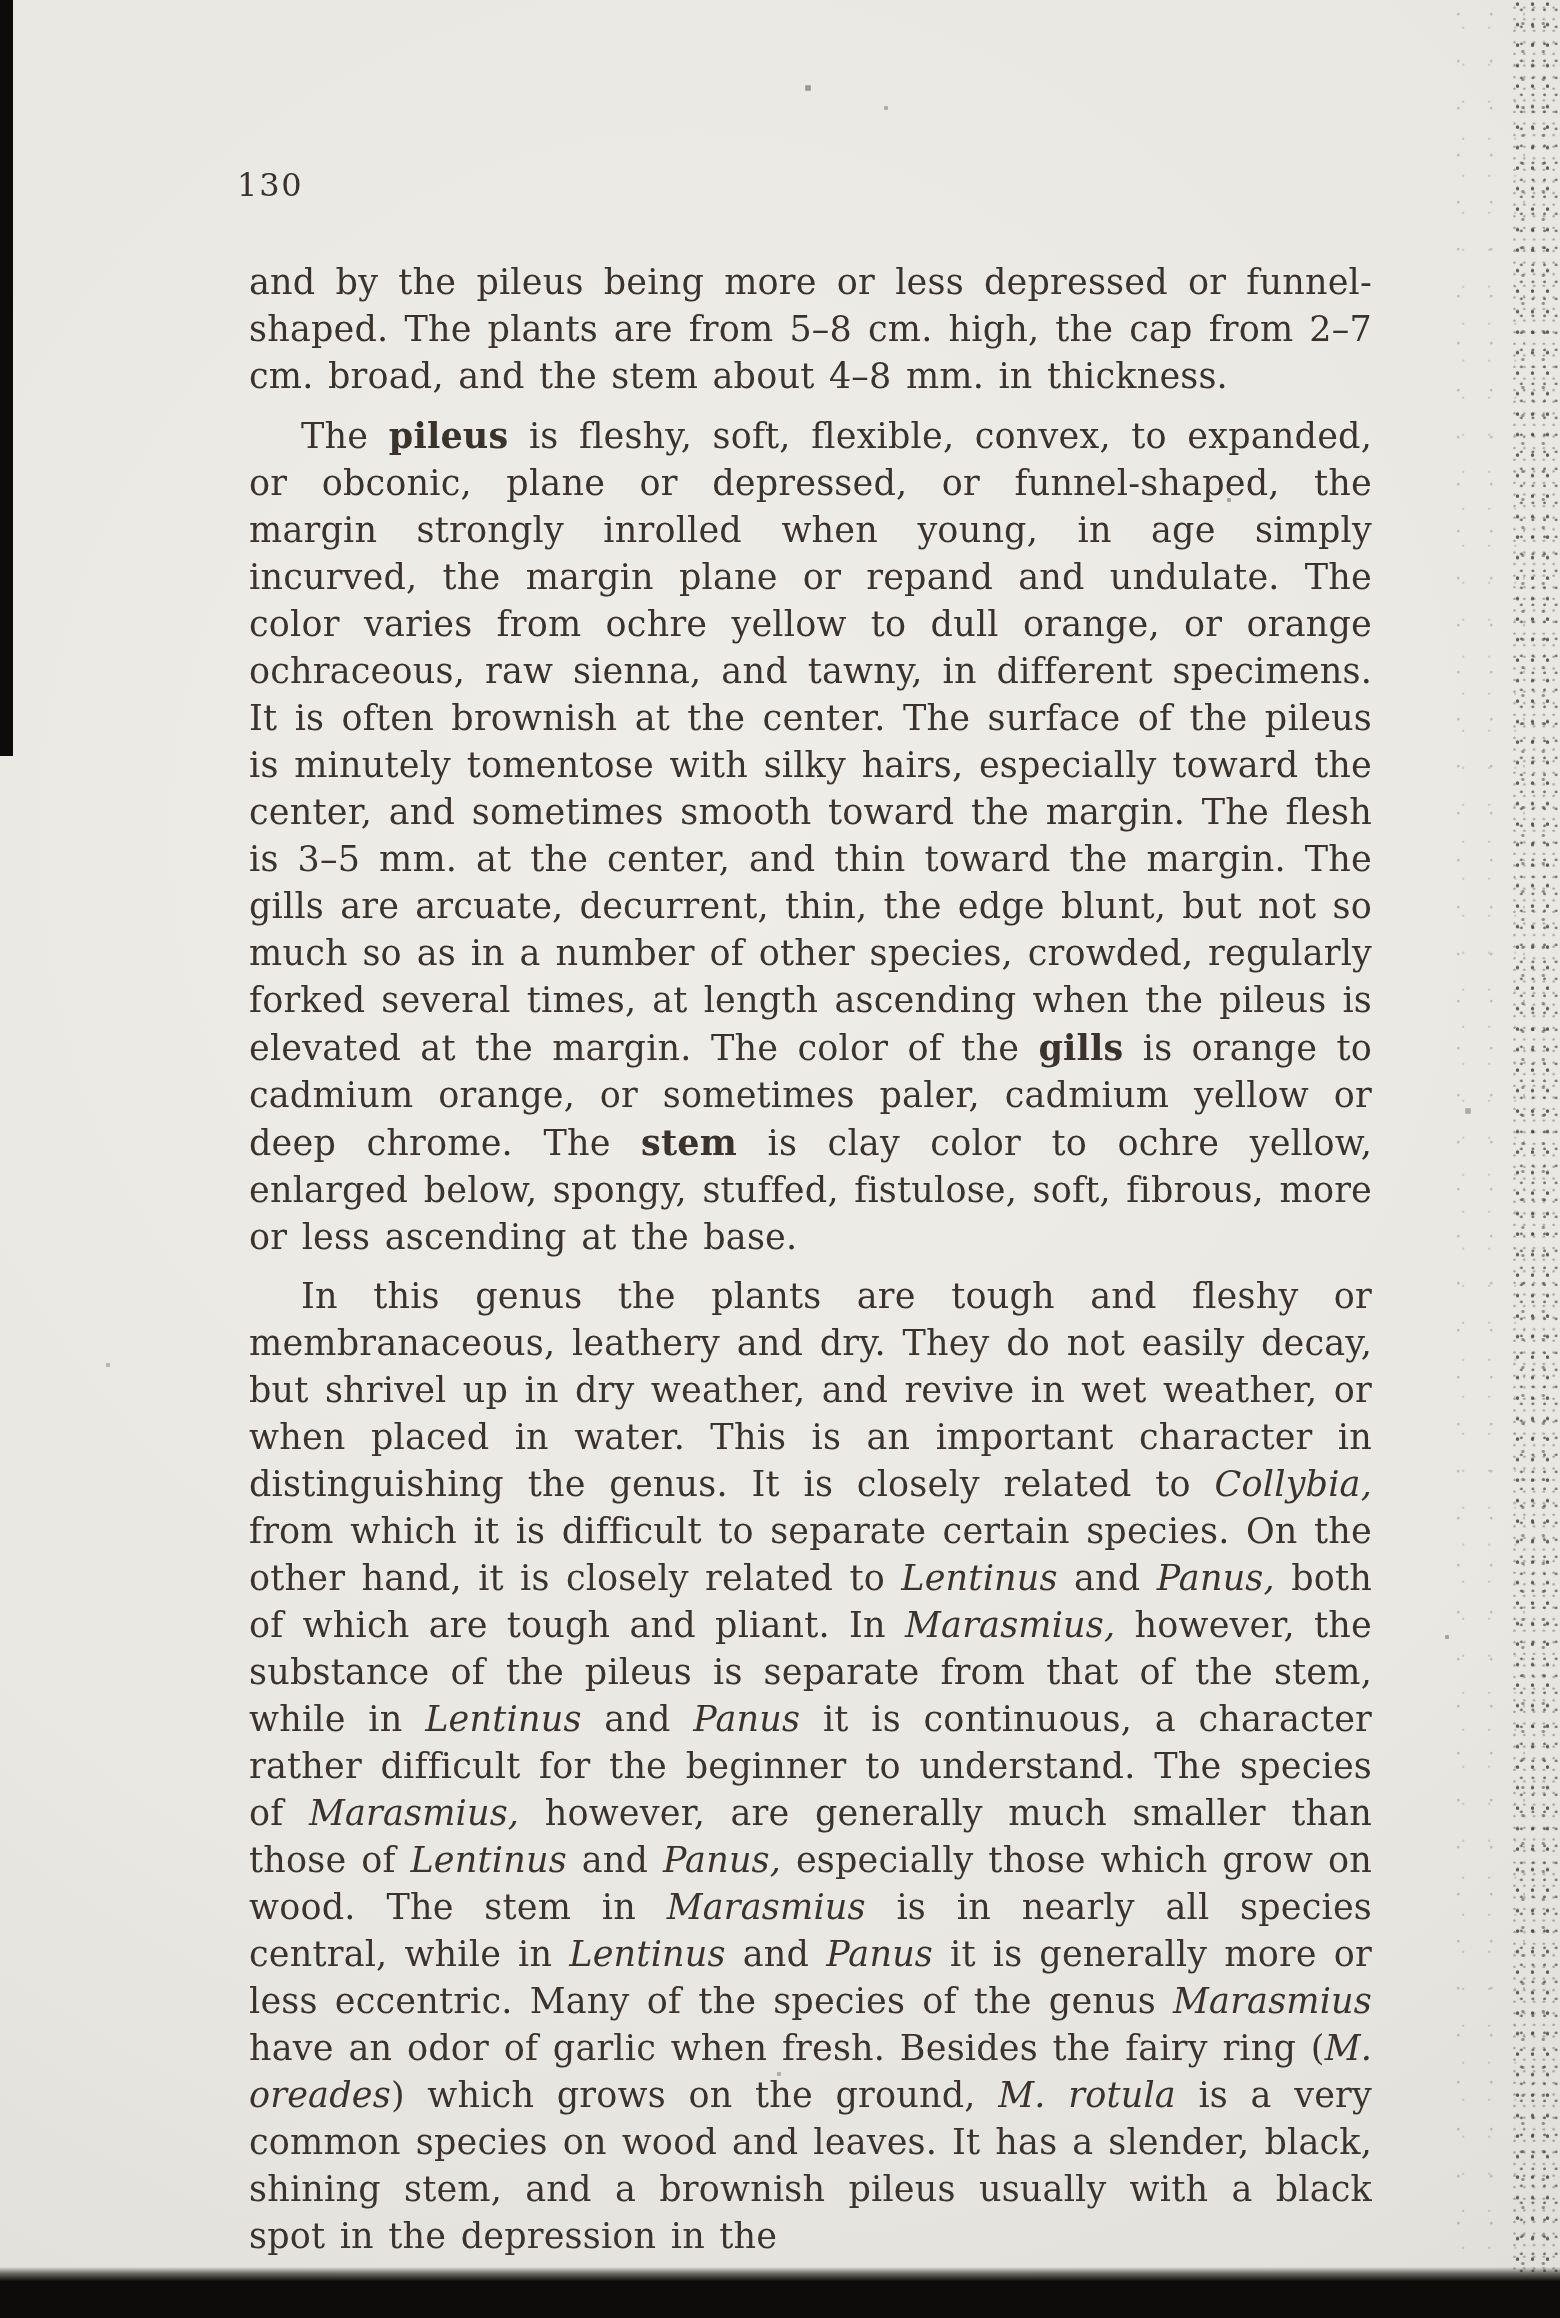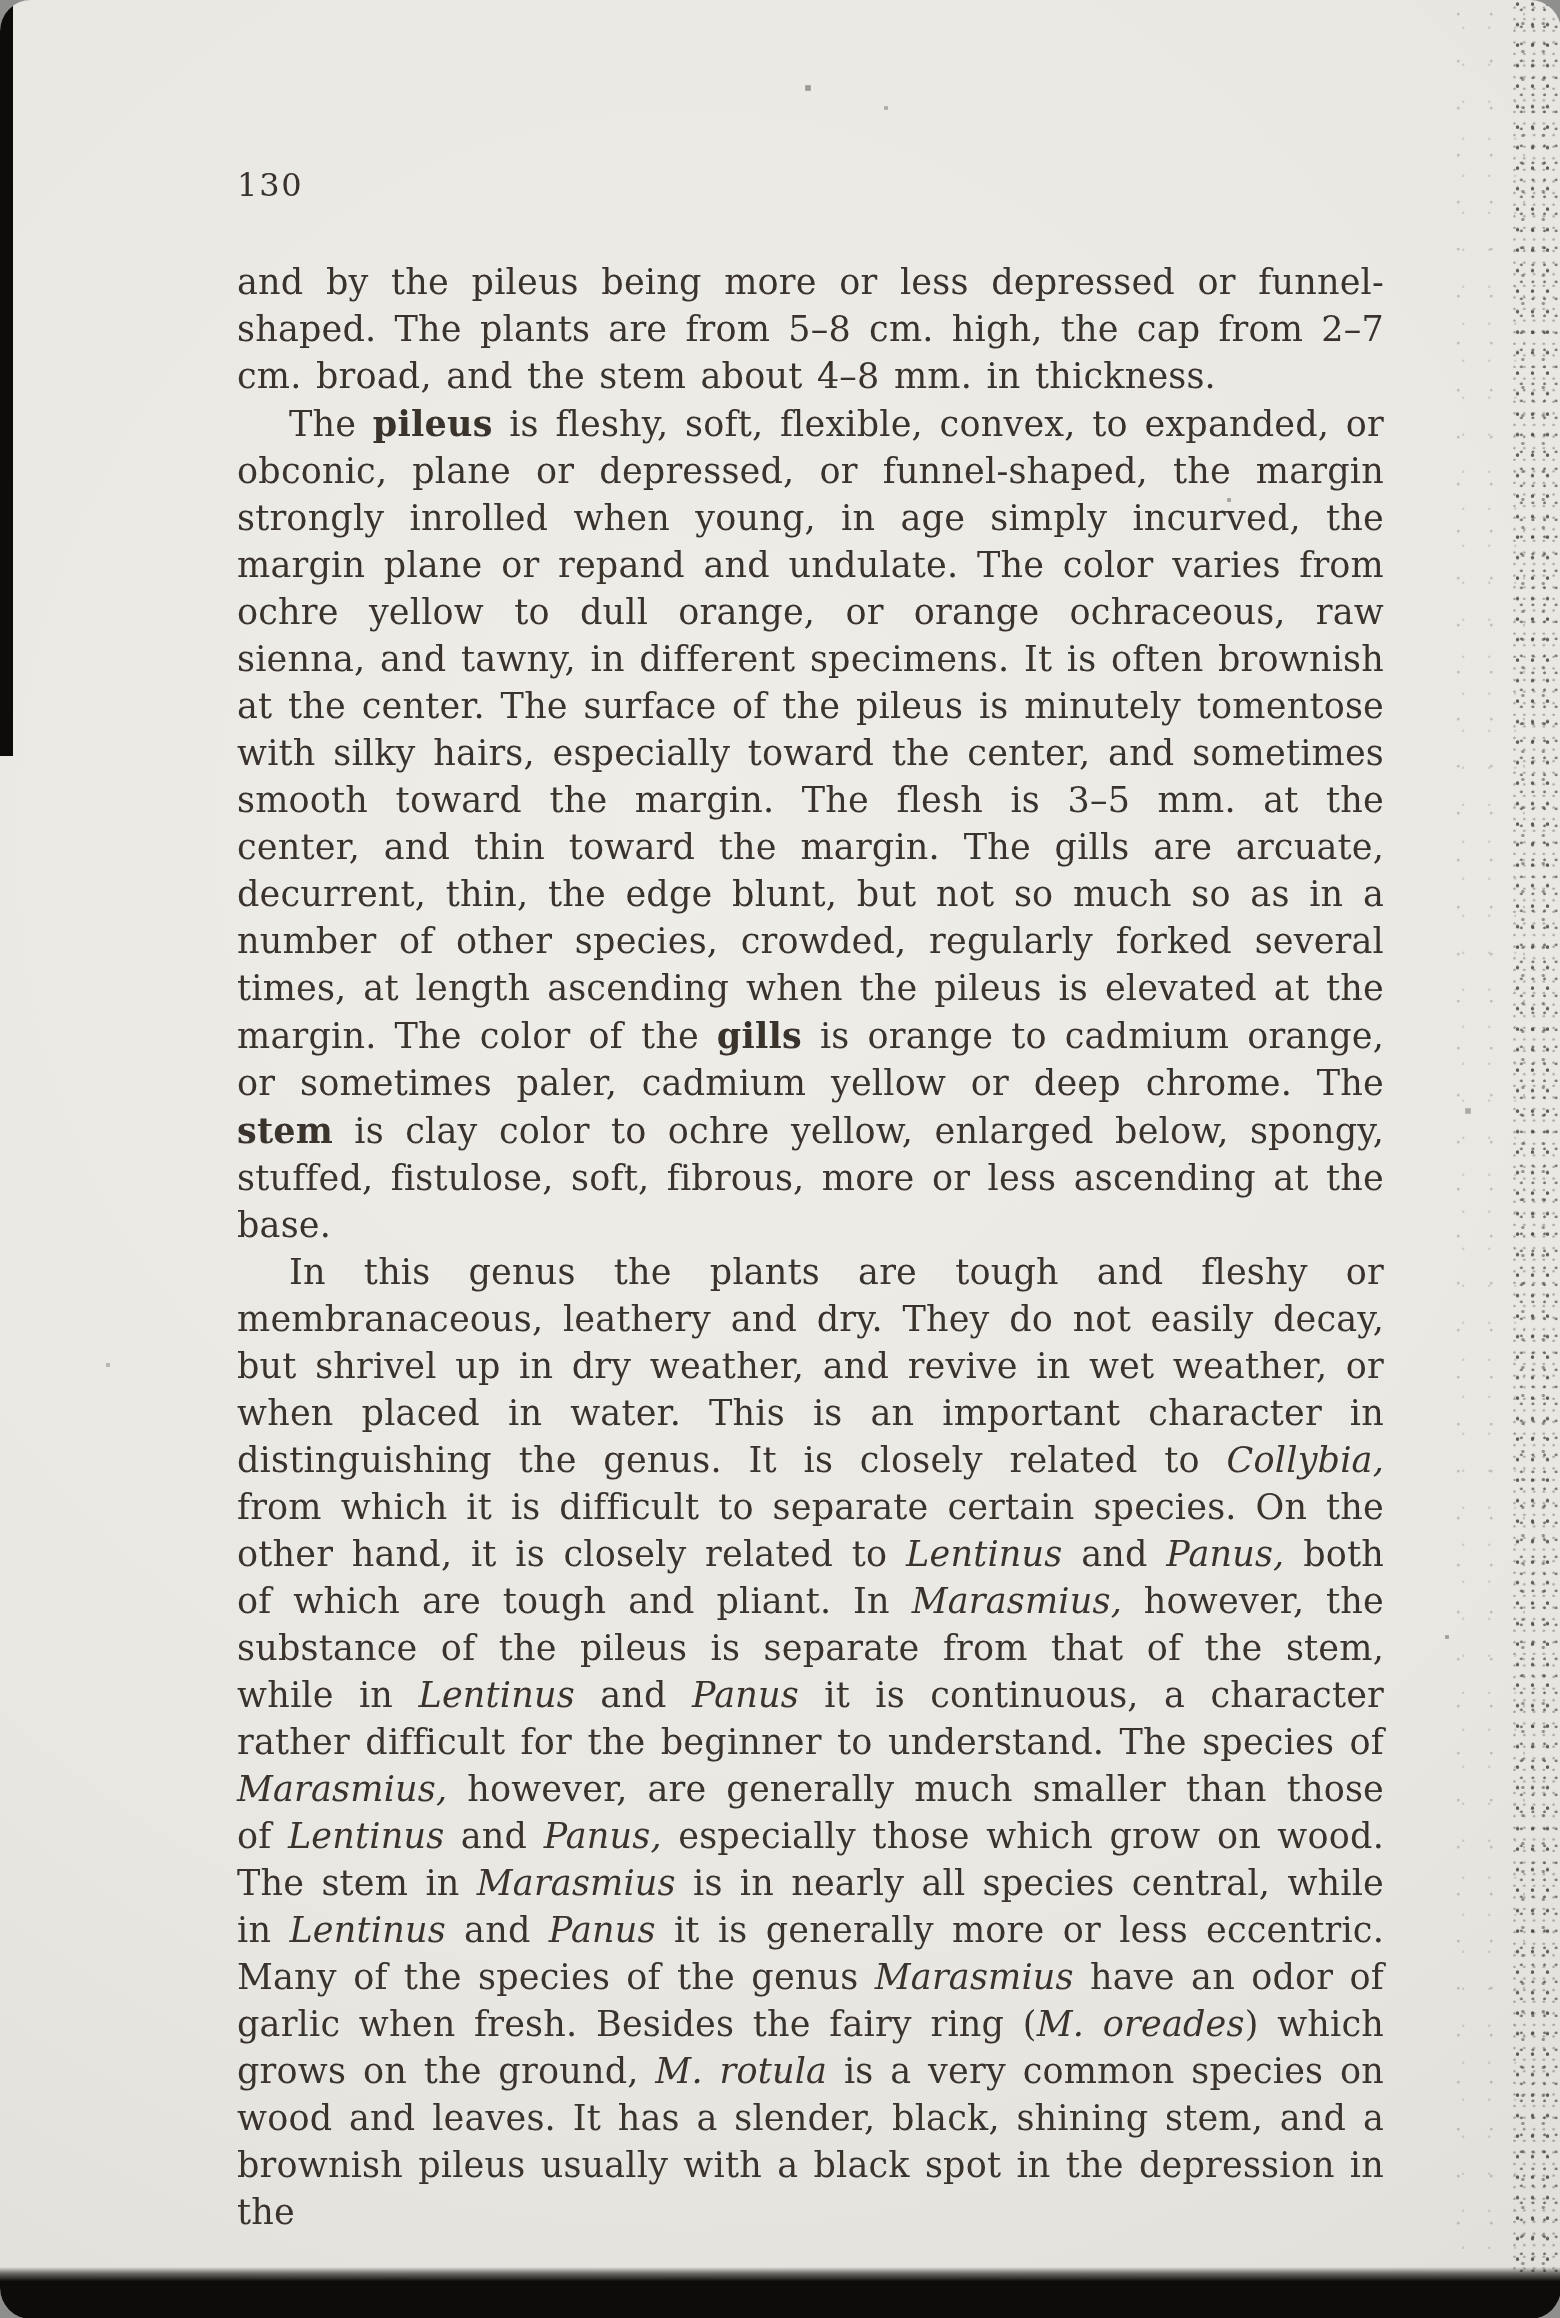--- a/index.html
+++ b/index.html
@@ -5,21 +5,20 @@
   html,body{margin:0;padding:0;background:#8f8f8d;}
   .page{
     position:relative;
     width:1561px;height:2319px;
     margin:0 auto;
     overflow:hidden;
     background:
       radial-gradient(ellipse 130% 95% at 44% 36%, #eeede8 0%, #e8e7e2 52%, #dddcd5 88%, #d4d3cb 100%);
     font-family:"DejaVu Serif","Liberation Serif",serif;
     color:#39332b;
-    border-radius:31px;
   }
 
   
   .left-strip{position:absolute;left:0;top:0;width:12.5px;height:756px;background:#0d0c0a;}
   .bottom-bar{
     position:absolute;left:0;bottom:0;width:100%;height:52px;
     background:linear-gradient(to bottom, rgba(13,12,10,0) 0px, rgba(13,12,10,.55) 6.2px, #0d0c0a 14.3px);
   }
   .right-noise{
     position:absolute;right:0;top:0;width:48px;height:2276px;
@@ -50,21 +49,21 @@
       778px 2073px 0 0.9px rgba(60,55,45,.35),
       107px 1364px 0 0.9px rgba(60,55,45,.3);
   }
 
   
   .text-block{position:absolute;left:237px;top:159px;width:1147px;}
   .page-header{position:relative;height:55px;margin-bottom:45px;}
   .page-num{position:absolute;left:0;top:7.1px;font-size:32px;letter-spacing:1.8px;}
   .running-title{display:block;text-align:center;font-size:33px;letter-spacing:3.1px;word-spacing:9px;}
   .para{
-    margin:0;
+    margin:12px;
     font-size:35px;line-height:47px;
     text-align:justify;
     text-indent:52px;
     letter-spacing:0.2px;word-spacing:3.1px;
     hyphens:none;
   }
   .para.no-indent{text-indent:0;}
   .section-heading{
     margin:25px 0 21.4px 0;
     text-align:center;

